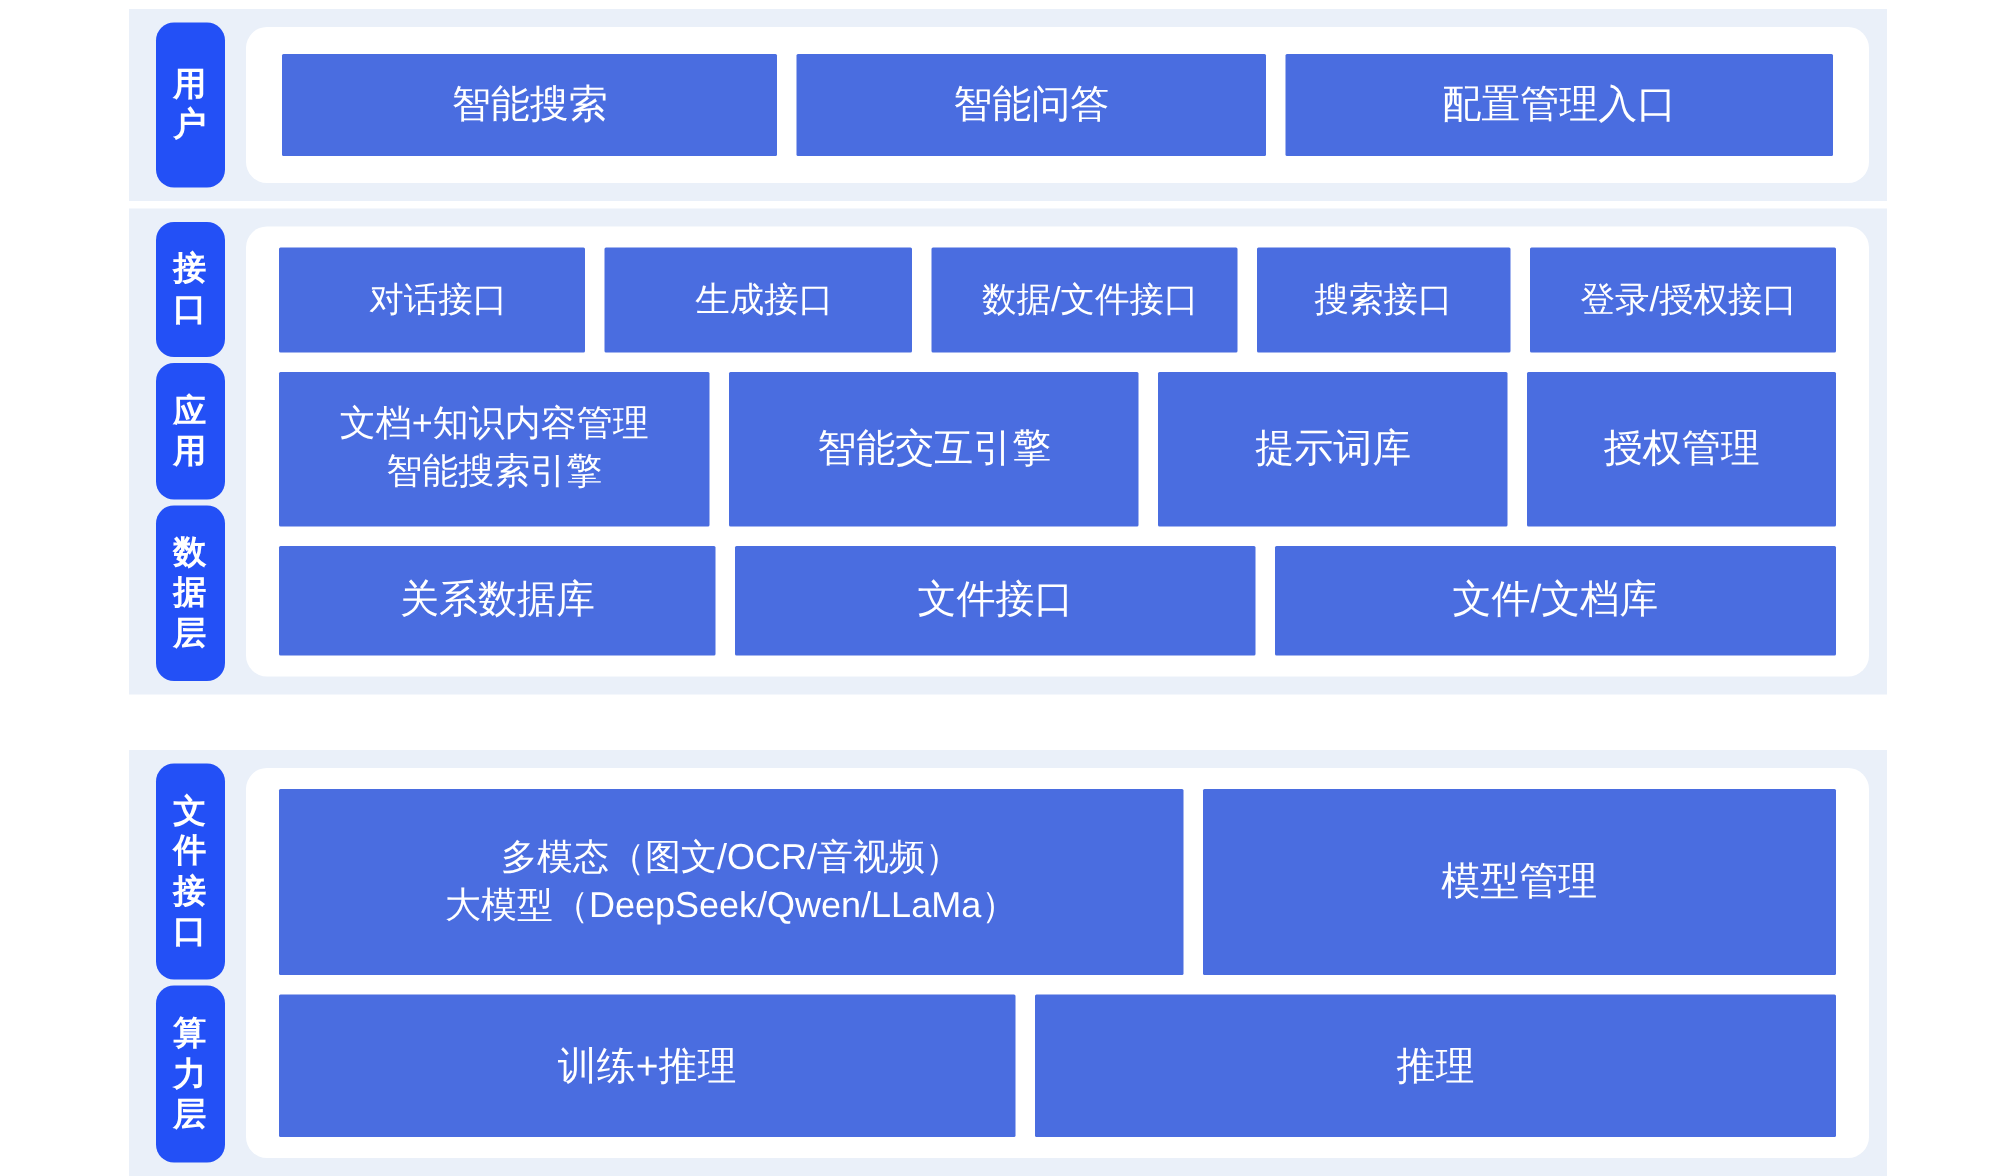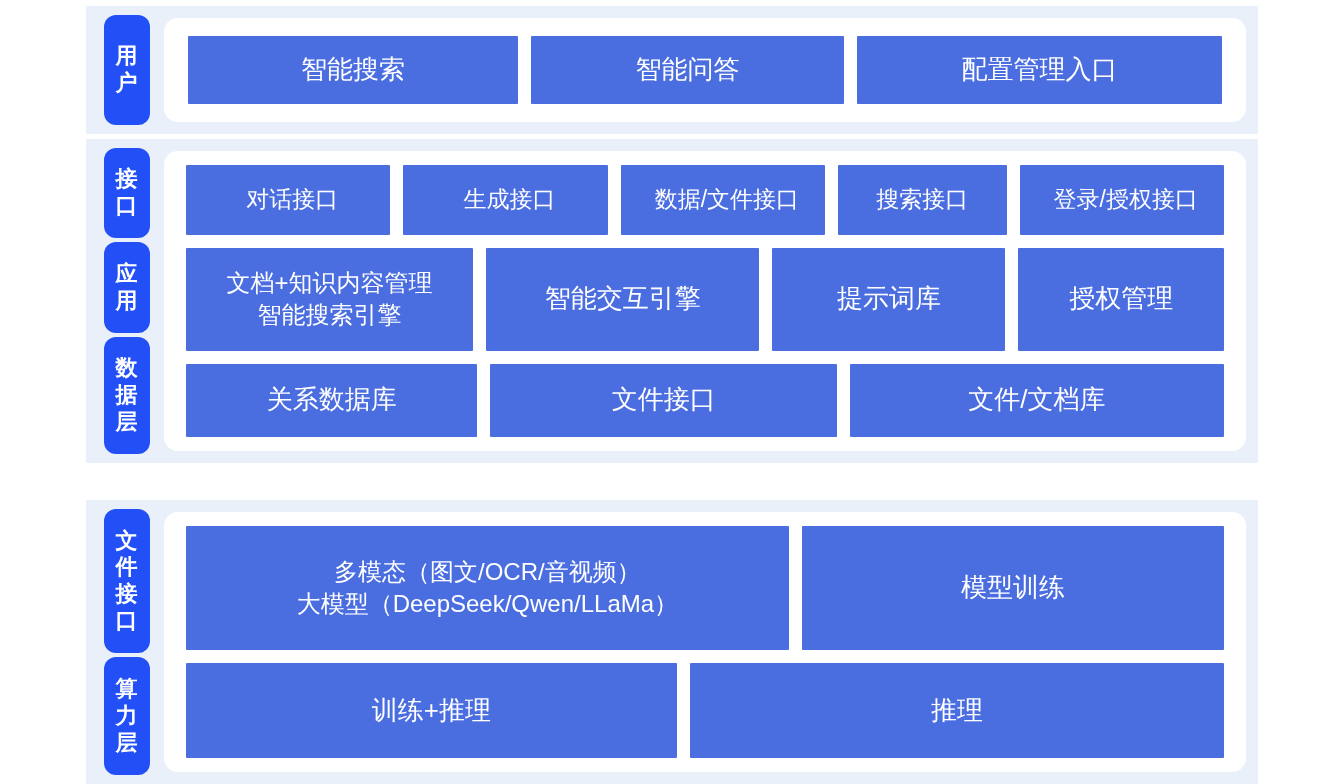--- a/index.html
+++ b/index.html
@@ -180,21 +180,21 @@
       </div>
       <div class="layer-tab">
         <span>算力层</span>
       </div>
     </div>
     <div class="panel">
 
       <div class="row">
         <div class="box multi f-26">多模态（图文/OCR/音视频）
 大模型（DeepSeek/Qwen/LLaMa）</div>
-        <div class="box f-18">模型训练</div>
+        <div class="box f-18">模型管理</div>
       </div>
 
       <div class="row">
         <div class="box f-22">训练+推理</div>
         <div class="box f-24">推理</div>
       </div>
 
     </div>
   </div>
 

